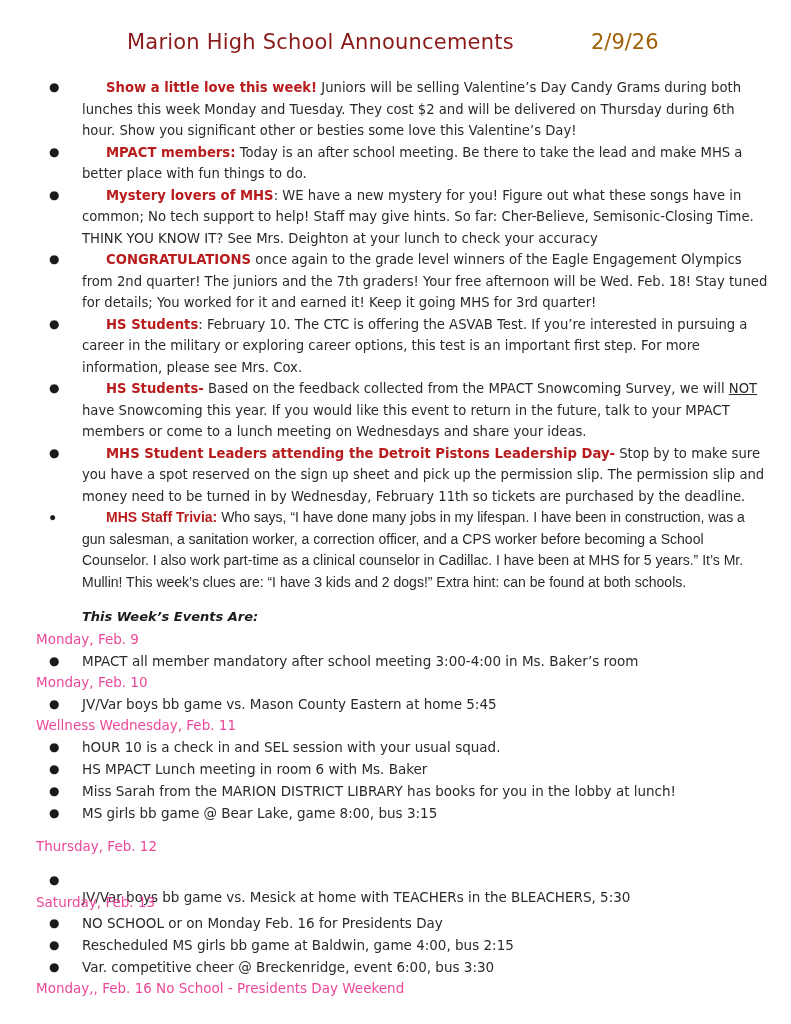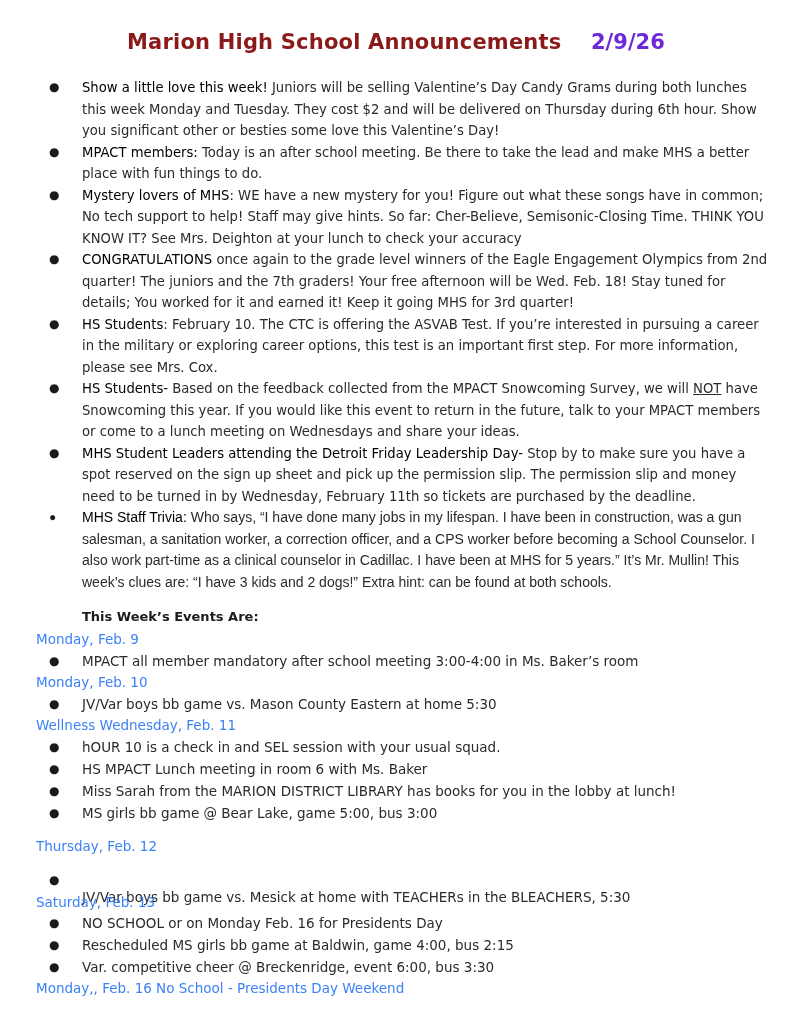--- a/index.html
+++ b/index.html
@@ -10,37 +10,36 @@
       font-family: "DejaVu Sans", sans-serif;
       color: #222222;
       position: relative;
     }
     .header {
       position: absolute;
       top: 30px;
       left: 0;
       width: 791px;
       height: 30px;
-      font-weight: bold;
     }
     .title {
       position: absolute;
       left: 127px;
       top: 0;
       font-size: 21px;
       color: #8b1a1a;
       letter-spacing: 0.2px;
       white-space: nowrap;
     }
     .date {
       position: absolute;
       left: 591px;
       top: 0;
       font-size: 21px;
-      color: #6d28d9;
+      color: #a16207;
       white-space: nowrap;
     }
     .announcements {
       position: absolute;
       top: 77px;
       left: 0;
       width: 791px;
       margin: 0;
       padding: 0;
       list-style: none;
@@ -58,38 +57,40 @@
       font-size: 14px;
     }
     .bullet {
       position: absolute;
       left: 49px;
       top: 0;
       font-size: 12px;
       color: #1a1a1a;
     }
     .lead {
-      font-weight: normal;
-      color: #000000;
+      font-weight: bold;
+      color: #b91c1c;
+      margin-left: 24px;
     }
     .u { text-decoration: underline; text-align: center; }
 
     .events-title {
       position: absolute;
       top: 609px;
       left: 82px;
       font-size: 13px;
       font-weight: bold;
       color: #1a1a1a;
+      font-style: italic;
     }
     .day {
       position: absolute;
       left: 36px;
       font-size: 13.5px;
-      color: #3b82f6;
+      color: #ec4899;
       white-space: nowrap;
     }
     .evt {
       position: absolute;
       left: 82px;
       font-size: 13.5px;
       color: #2a2a2a;
       white-space: nowrap;
       text-align: right;
     }
@@ -128,47 +129,47 @@
   <li class="ann-item">
     <span class="bullet">●</span>
     <span class="lead">HS Students</span><span>: February 10. The CTC is offering the ASVAB Test. If you’re interested in pursuing a career in the military or exploring career options, this test is an important first step. For more information, please see Mrs. Cox.</span>
   </li>
   <li class="ann-item">
     <span class="bullet">●</span>
     <span class="lead">HS Students-</span><span> Based on the feedback collected from the MPACT Snowcoming Survey, we will </span><span class="u">NOT</span><span> have Snowcoming this year.  If you would like this event to return in the future, talk to your MPACT members or come to a lunch meeting on Wednesdays and share your ideas.</span>
   </li>
   <li class="ann-item">
     <span class="bullet">●</span>
-    <span class="lead">MHS Student Leaders attending the Detroit Friday Leadership Day-</span><span> Stop by to make sure you have a spot reserved on the sign up sheet and pick up the permission slip.  The permission slip and money need to be turned in by Wednesday, February 11th so tickets are purchased by the deadline.</span>
+    <span class="lead">MHS Student Leaders attending the Detroit Pistons Leadership Day-</span><span> Stop by to make sure you have a spot reserved on the sign up sheet and pick up the permission slip.  The permission slip and money need to be turned in by Wednesday, February 11th so tickets are purchased by the deadline.</span>
   </li>
   <li class="ann-item trivia">
     <span class="bullet">●</span>
     <span class="lead">MHS Staff Trivia:</span><span> Who says, “I have done many jobs in my lifespan. I have been in construction, was a gun salesman, a sanitation worker, a correction officer, and a CPS worker before becoming a School Counselor.  I also work part-time as a clinical counselor in Cadillac. I have been at MHS for 5 years.” It’s Mr. Mullin! This week’s clues are: “I have 3 kids and 2 dogs!” Extra hint: can be found at both schools.</span>
   </li>
 </ul>
 
 <div class="events-title">This Week’s Events Are:</div>
 
 <div class="day" style="top:631px">Monday, Feb. 9</div>
 <span class="evt-bullet" style="top:654px">●</span>
 <div class="evt" style="top:653px">MPACT all member mandatory after school meeting 3:00-4:00 in Ms. Baker’s room</div>
 
 <div class="day" style="top:674px">Monday, Feb. 10</div>
 <span class="evt-bullet" style="top:697px">●</span>
-<div class="evt" style="top:696px">JV/Var boys bb game vs. Mason County Eastern at home 5:30</div>
+<div class="evt" style="top:696px">JV/Var boys bb game vs. Mason County Eastern at home 5:45</div>
 
 <div class="day" style="top:717px">Wellness Wednesday, Feb. 11</div>
 <span class="evt-bullet" style="top:740px">●</span>
 <div class="evt" style="top:739px">hOUR 10 is a check in and SEL session with your usual squad.</div>
 <span class="evt-bullet" style="top:762px">●</span>
 <div class="evt" style="top:761px">HS MPACT Lunch meeting in room 6 with Ms. Baker</div>
 <span class="evt-bullet" style="top:784px">●</span>
 <div class="evt" style="top:783px">Miss Sarah from the MARION DISTRICT LIBRARY has books for you in the lobby at lunch!</div>
 <span class="evt-bullet" style="top:806px">●</span>
-<div class="evt" style="top:805px">MS girls bb game @ Bear Lake, game 5:00, bus 3:00</div>
+<div class="evt" style="top:805px">MS girls bb game @ Bear Lake, game 8:00, bus 3:15</div>
 
 <div class="day" style="top:838px">Thursday, Feb. 12</div>
 <span class="evt-bullet" style="top:873px">●</span>
 <div class="evt" style="top:889px">JV/Var boys bb game vs. Mesick at home with TEACHERs in the BLEACHERS, 5:30</div>
 
 <div class="day" style="top:894px">Saturday, Feb. 13</div>
 <span class="evt-bullet" style="top:916px">●</span>
 <div class="evt" style="top:915px">NO SCHOOL or on Monday Feb. 16 for Presidents Day</div>
 <span class="evt-bullet" style="top:938px">●</span>
 <div class="evt" style="top:937px">Rescheduled MS girls bb game at Baldwin, game 4:00, bus 2:15</div>

